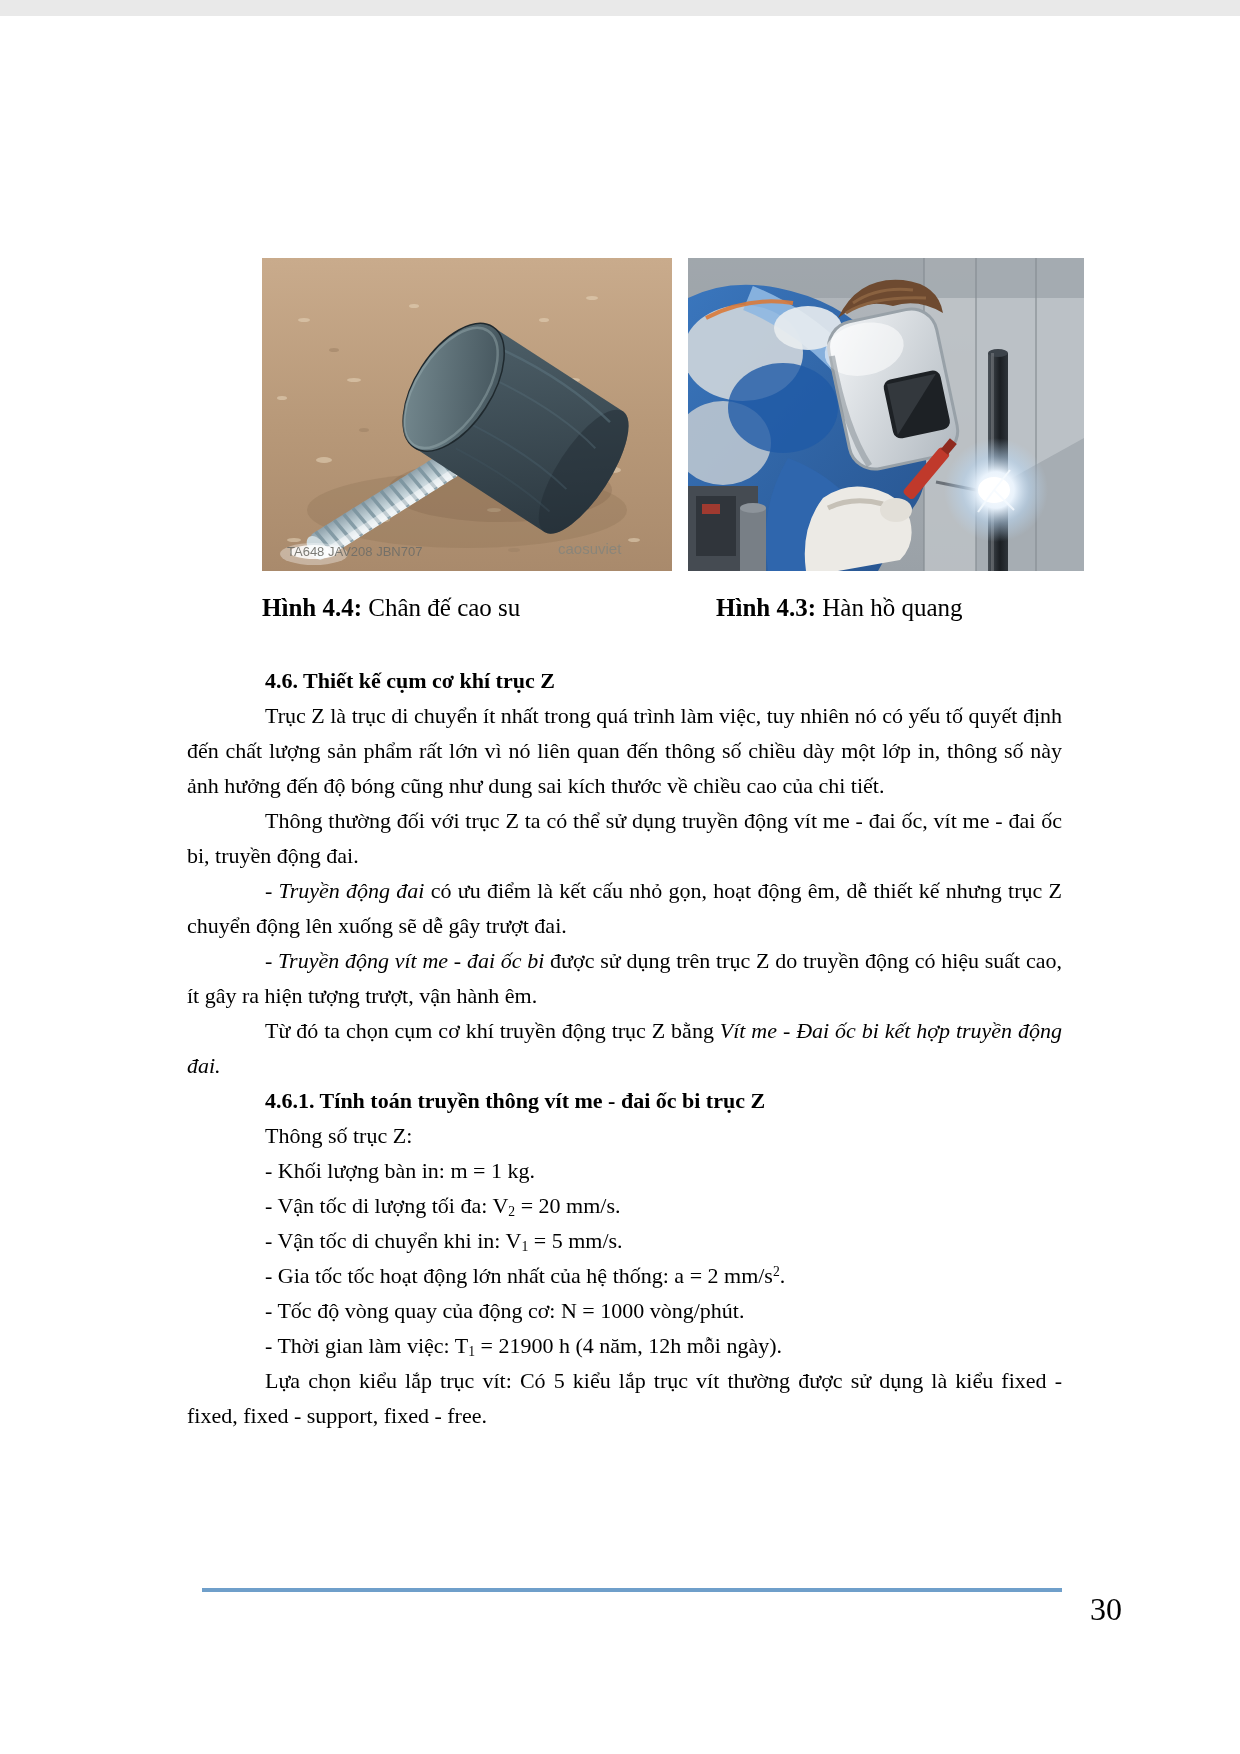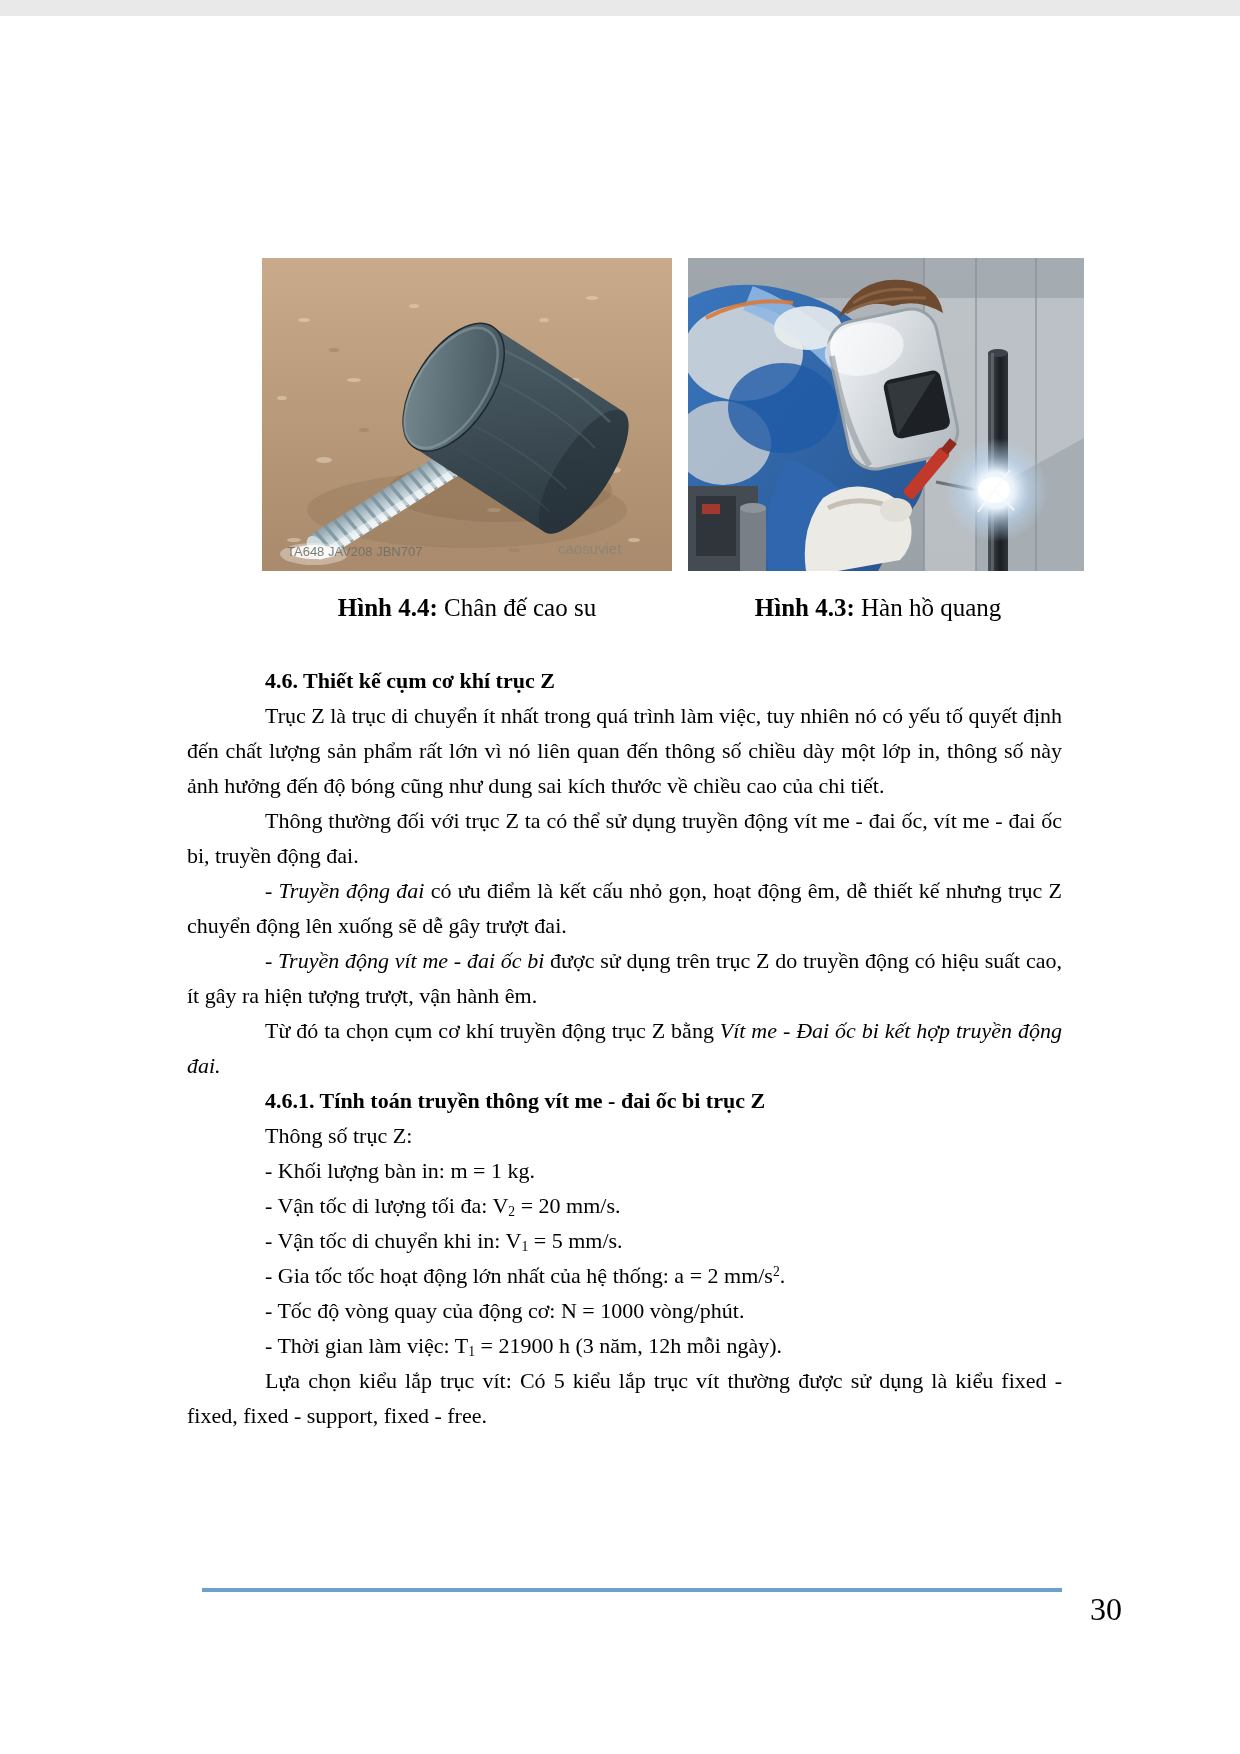--- a/index.html
+++ b/index.html
@@ -12,25 +12,25 @@
     color:#000;
     overflow:hidden;
   }
   .photo { position:absolute; overflow:hidden; }
   .photo svg { display:block; }
   #fig44 { left:262px; top:242px; width:410px; height:313px; }
   #fig43 { left:688px; top:242px; width:396px; height:313px; }
 
   .caption {
     position:absolute; top:574px; height:36px;
-    font-size:25px; line-height:36px; text-align:center;
+    font-size:25px; line-height:36px; text-align:left;
     white-space:nowrap;
   }
   #cap44 { left:262px; width:410px; }
-  #cap43 { left:680px; width:396px; }
+  #cap43 { left:716px; width:396px; }
   .caption b { font-weight:bold; }
 
   .content {
     position:absolute; left:187px; top:647px; width:875px;
     font-size:22px; line-height:35px; text-align:justify;
   }
   .content p { margin:0; text-indent:78px; }
   .content p.heading { font-weight:bold; text-align:left; }
   .content sub { font-size:0.62em; line-height:0; vertical-align:-0.25em; }
   .content sup { font-size:0.62em; line-height:0; vertical-align:0.55em; }
@@ -220,20 +220,20 @@
     <p><span>- </span><i>Truyền động đai</i><span> có ưu điểm là kết cấu nhỏ gọn, hoạt động êm, dễ thiết kế nhưng trục Z chuyển động lên xuống sẽ dễ gây trượt đai.</span></p>
     <p><span>- </span><i>Truyền động vít me - đai ốc bi</i><span> được sử dụng trên trục Z do truyền động có hiệu suất cao, ít gây ra hiện tượng trượt, vận hành êm.</span></p>
     <p><span>Từ đó ta chọn cụm cơ khí truyền động trục Z bằng </span><i>Vít me - Đai ốc bi kết hợp truyền động đai.</i></p>
     <p class="heading">4.6.1. Tính toán truyền thông vít me - đai ốc bi trục Z</p>
     <p>Thông số trục Z:</p>
     <p>- Khối lượng bàn in: m = 1 kg.</p>
     <p><span>- Vận tốc di lượng tối đa: V</span><sub>2</sub><span> = 20 mm/s.</span></p>
     <p><span>- Vận tốc di chuyển khi in: V</span><sub>1</sub><span> = 5 mm/s.</span></p>
     <p><span>- Gia tốc tốc hoạt động lớn nhất của hệ thống: a = 2 mm/s</span><sup>2</sup><span>.</span></p>
     <p>- Tốc độ vòng quay của động cơ: N = 1000 vòng/phút.</p>
-    <p><span>- Thời gian làm việc: T</span><sub>1</sub><span> = 21900 h (3 năm, 12h mỗi ngày).</span></p>
+    <p><span>- Thời gian làm việc: T</span><sub>1</sub><span> = 21900 h (4 năm, 12h mỗi ngày).</span></p>
     <p>Lựa chọn kiểu lắp trục vít: Có 5 kiểu lắp trục vít thường được sử dụng là kiểu fixed - fixed, fixed - support, fixed - free.</p>
   </div>
 
   <div class="rule" style="background-color: rgb(111, 159, 202);"></div>
   <div class="page-number">30</div>
 
 </div>
 
 </body></html>

